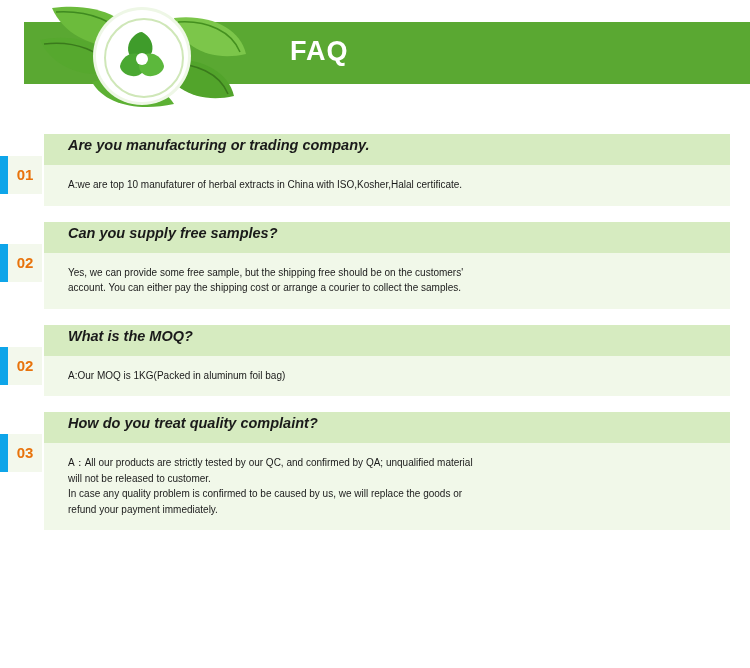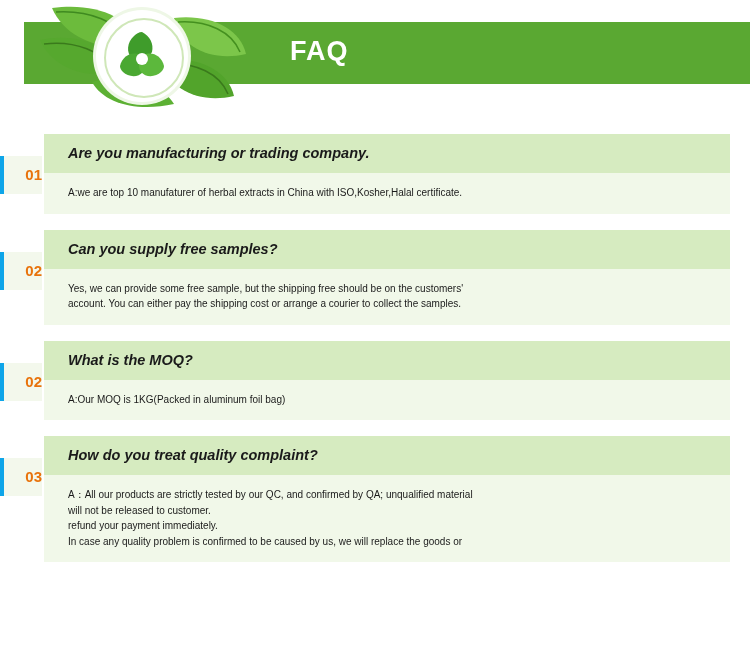--- a/index.html
+++ b/index.html
@@ -80,28 +80,28 @@
   }
   .num-badge {
     position: absolute;
     left: 0;
     top: 22px;
     width: 42px;
     background: #f3f8ec;
     color: #e8730c;
     font-size: 15px;
     font-weight: bold;
-    text-align: right;
+    text-align: center;
     padding: 10px 0 11px 0;
-    border-left: 4px solid #0ea5e9;
+    border-left: 8px solid #0ea5e9;
     box-sizing: border-box;
   }
   .q-bar {
     background: #d6ebc0;
-    padding: 11px 16px 12px 24px;
+    padding: 3px 16px 12px 24px;
     font-size: 14.5px;
     font-weight: bold;
     font-style: italic;
     color: #1a1a1a;
   }
   .a-bar {
     background: #f1f8e9;
     padding: 12px 16px 13px 24px;
     font-size: 10px;
     color: #1a1a1a;
@@ -169,18 +169,18 @@
       <span class="a-line">A:Our MOQ is 1KG(Packed in aluminum foil bag)</span>
     </div>
   </div>
 
   <div class="faq-item">
     <div class="num-badge">03</div>
     <div class="q-bar">How do you treat quality complaint?</div>
     <div class="a-bar">
       <span class="a-line">A：All our products are strictly tested by our QC, and confirmed by QA; unqualified material</span>
       <span class="a-line"> will not be released to customer.</span>
+      <span class="a-line">In case any quality problem is confirmed to be caused by us, we will replace the goods or</span>
       <span class="a-line">refund your payment immediately.</span>
-      <span class="a-line">In case any quality problem is confirmed to be caused by us, we will replace the goods or</span>
     </div>
   </div>
 
 </div>
 
 </body></html>

